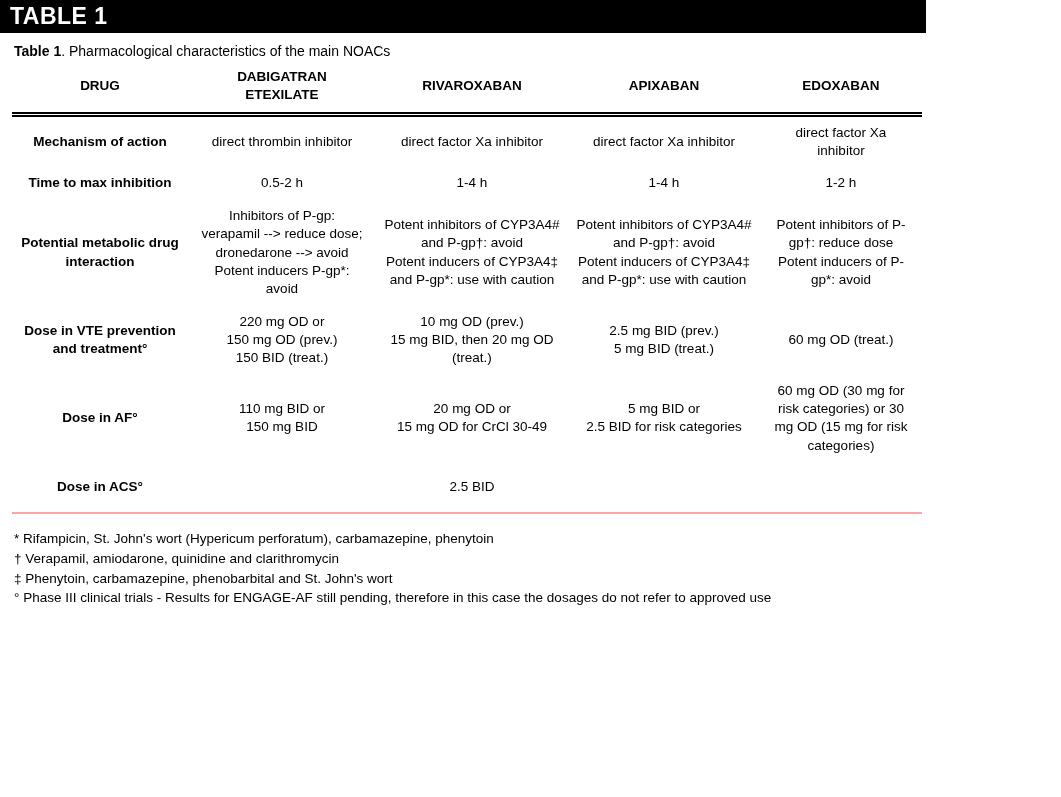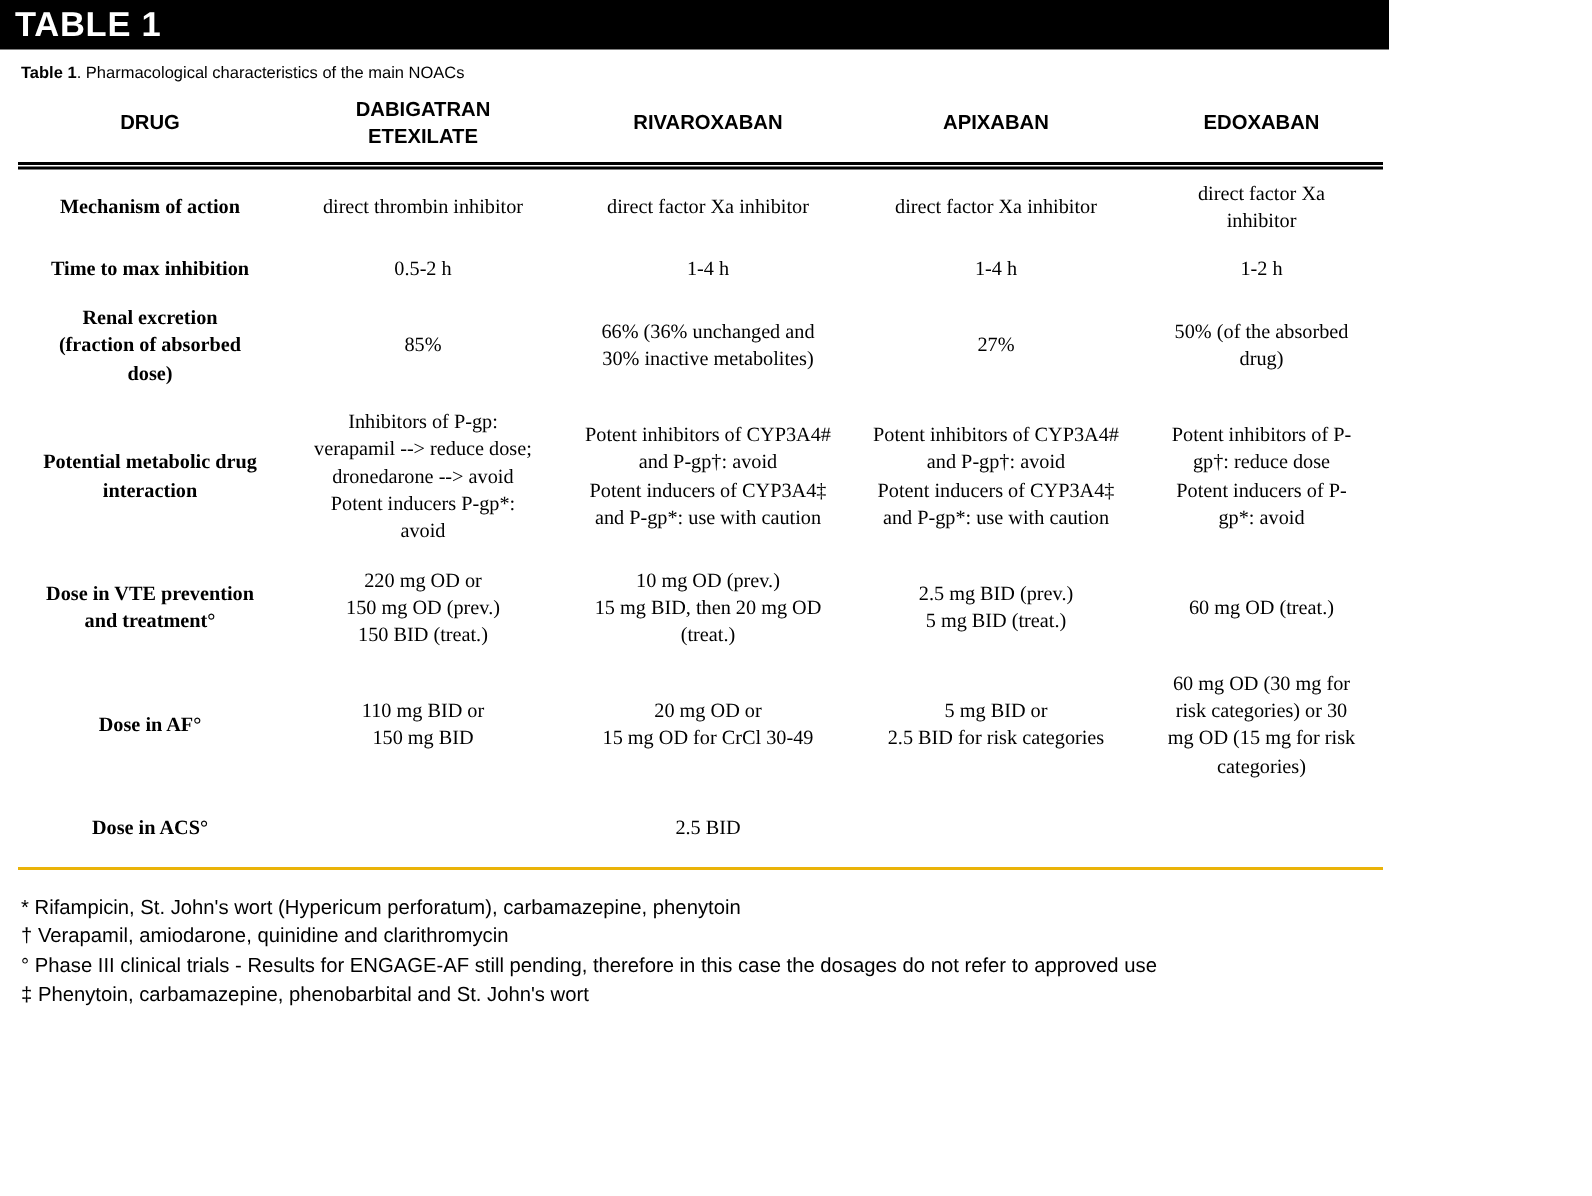--- a/index.html
+++ b/index.html
@@ -7,35 +7,35 @@
     width: 926px; height: 797px; background: #ffffff; overflow: hidden;
     font-family: "Liberation Sans", sans-serif; color: #000;
     position: relative;
   }
   .title-bar {
     background: #000000; color: #ffffff; height: 33px; width: 100%;
     display: flex; align-items: center; box-sizing: border-box; padding-left: 10px;
     font-size: 23px; font-weight: 700; letter-spacing: 0.5px;
   }
   .caption {
-    margin: 10px 0 0 14px; font-size: 11px;
+    margin: 10px 0 0 14px; font-size: 14px;
   }
   .caption b { font-weight: 700; }
   table.noac {
     border-collapse: collapse; table-layout: fixed;
     margin: 4px 0 0 12px; width: 910px;
   }
   table.noac th, table.noac td {
     font-size: 13.5px; line-height: 1.36; text-align: center; vertical-align: middle;
     padding: 7px 2px; white-space: pre-line; font-weight: 400;
   }
   table.noac thead th { font-weight: 700; padding: 5px 2px 7px 2px; }
   table.noac tbody th { font-weight: 700; }
   table.noac thead tr { border-bottom: 5px double #000; }
-  table.noac tbody { border-bottom: 2px solid #eab308; font-family: Liberation Serif, serif; }
+  table.noac tbody { border-bottom: 2px solid #fca5a5; }
   table.noac tr.row-acs th, table.noac tr.row-acs td { padding: 16px 2px; }
   .footnotes {
     margin: 15px 0 10px 14px; font-size: 13.5px; line-height: 1.45; white-space: nowrap;
   }
 </style>
 </head>
 <body>
 
 <div class="page">
 
@@ -73,31 +73,20 @@
         <td>direct factor Xa inhibitor</td>
         <td>direct factor Xa
 inhibitor</td>
       </tr>
       <tr>
         <th>Time to max inhibition</th>
         <td>0.5-2 h</td>
         <td>1-4 h</td>
         <td>1-4 h</td>
         <td>1-2 h</td>
-      </tr>
-      <tr>
-        <th>Renal excretion
-(fraction of absorbed
-dose)</th>
-        <td>85%</td>
-        <td>66% (36% unchanged and
-30% inactive metabolites)</td>
-        <td>27%</td>
-        <td>50% (of the absorbed
-drug)</td>
       </tr>
       <tr>
         <th>Potential metabolic drug
 interaction</th>
         <td>Inhibitors of P-gp:
 verapamil --&gt; reduce dose;
 dronedarone --&gt; avoid
 Potent inducers P-gp*:
 avoid</td>
         <td>Potent inhibitors of CYP3A4#
@@ -145,17 +134,17 @@
         <td>2.5 BID</td>
         <td></td>
         <td></td>
       </tr>
     </tbody>
   </table>
 
   <div class="footnotes">
     <div>* Rifampicin, St. John's wort (Hypericum perforatum), carbamazepine, phenytoin</div>
     <div>† Verapamil, amiodarone, quinidine and clarithromycin</div>
+    <div>‡ Phenytoin, carbamazepine, phenobarbital and St. John's wort</div>
     <div>° Phase III clinical trials - Results for ENGAGE-AF still pending, therefore in this case the dosages do not refer to approved use</div>
-    <div>‡ Phenytoin, carbamazepine, phenobarbital and St. John's wort</div>
   </div>
 
 </div>
 
 </body></html>

